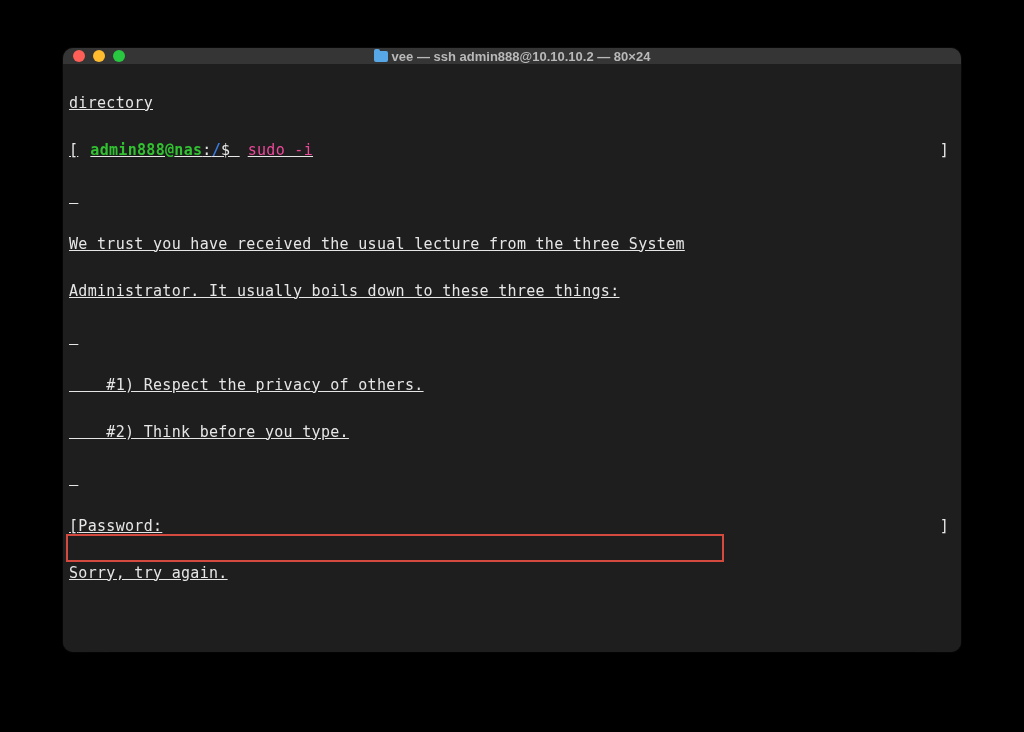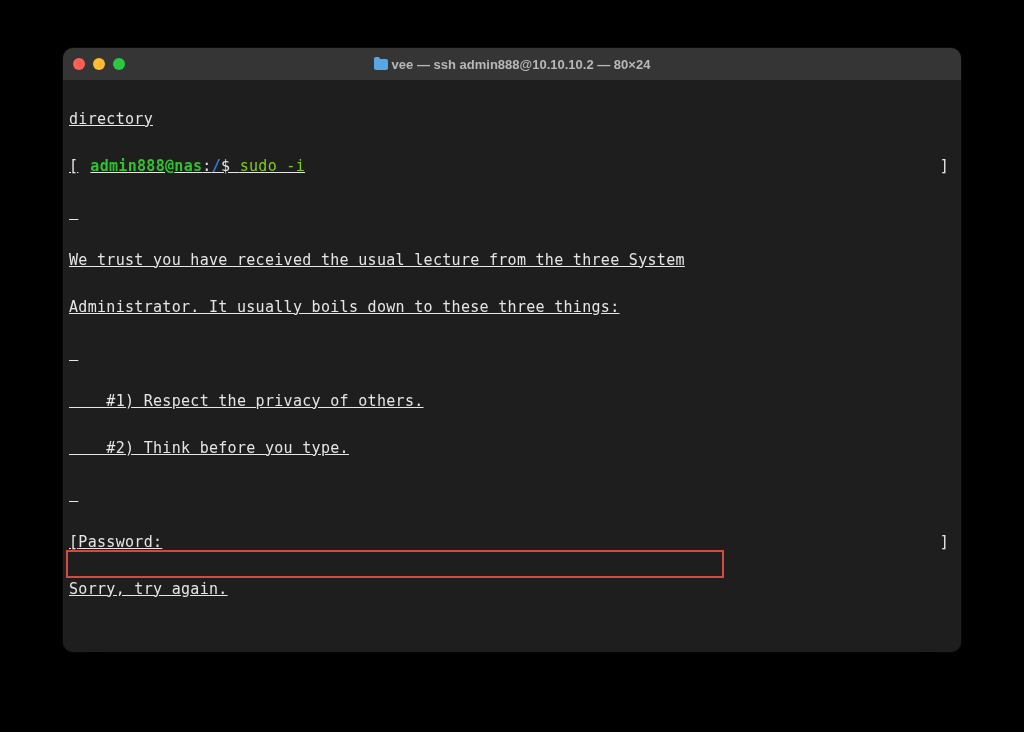--- a/index.html
+++ b/index.html
@@ -18,21 +18,21 @@
     width: 898px;
     height: 604px;
     background: #1e1e1e;
     border-radius: 10px;
     box-shadow: 0 25px 60px rgba(0,0,0,0.8), 0 0 0 1px rgba(255,255,255,0.04);
     overflow: hidden;
     display: flex;
     flex-direction: column;
   }
   .titlebar {
-    height: 32px;
+    height: 16px;
     background: #353535;
     display: flex;
     align-items: center;
     padding: 0 10px;
     gap: 8px;
     position: relative;
     flex: 0 0 auto;
   }
   .traffic {
     display: flex;
@@ -86,21 +86,21 @@
     letter-spacing: 0.3px;
     white-space: pre;
     overflow: hidden;
     position: relative;
     text-decoration: underline;
   }
   .bracket { color: #e6e6e6; }
   .user-green { color: #31c131; font-weight: bold; margin-left: 12px; }
   .host      { color: #31c131; font-weight: bold; }
   .path-blue { color: #3a7adf; font-weight: bold; }
-  .cmd       { color: #84cc16; }
+  .cmd       { color: #ec4899; margin-left: 8px; }
   .plain     { color: #e6e6e6; }
   .right-br {
     position: absolute;
     right: 6px;
     color: #e6e6e6;
   }
   .highlight-box {
     position: absolute;
     border: 2px solid #d44a3f;
     left: 3px;

